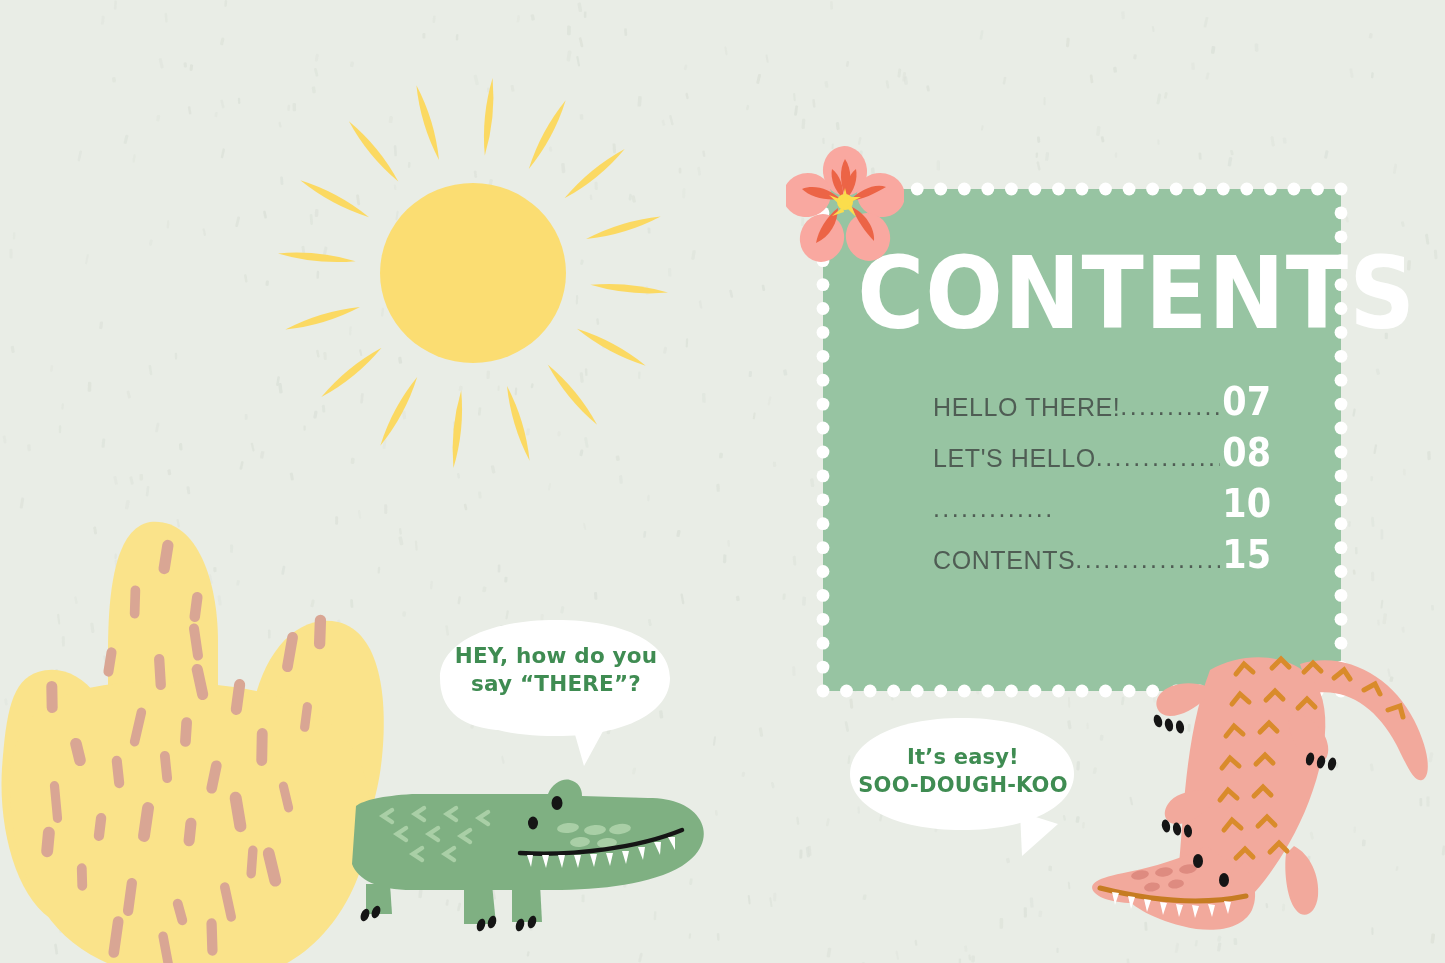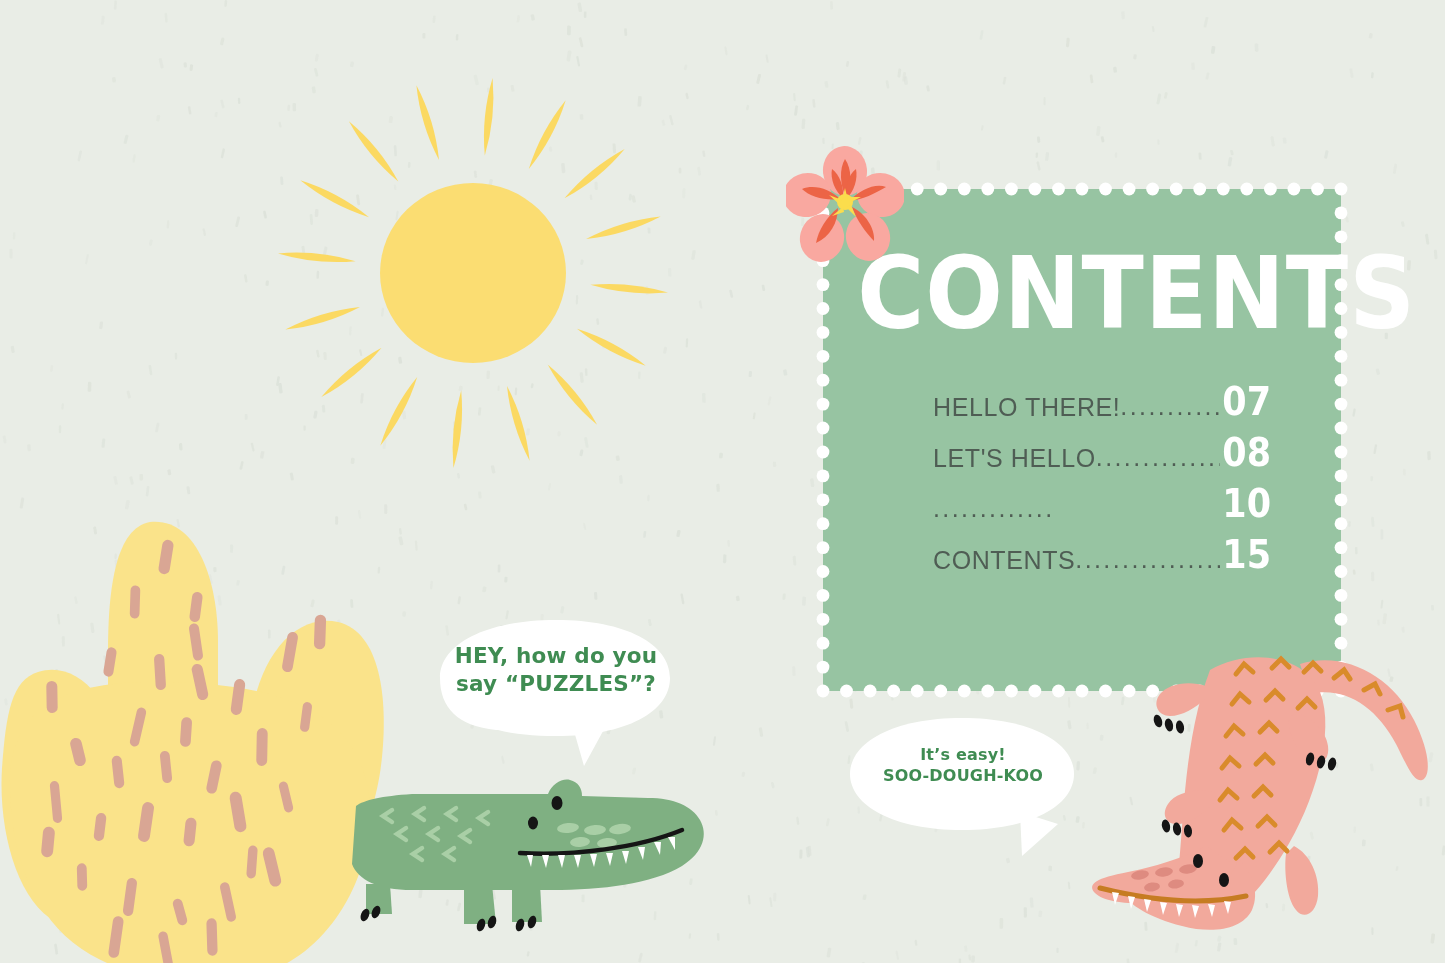--- a/index.html
+++ b/index.html
@@ -100,21 +100,21 @@
     font-family:"DejaVu Sans", sans-serif;
     font-weight:700;
     text-align:center;
     line-height:1.32;
     white-space:pre-line;
     width:100%;
   }
   .bubble-1{left:422px;top:618px;width:268px;height:150px;}
   .bubble-1 .bubble-text{top:24px;font-size:21.5px;letter-spacing:0.2px;}
   .bubble-2{left:832px;top:716px;width:262px;height:148px;}
-  .bubble-2 .bubble-text{top:28px;font-size:16px;letter-spacing:0.2px;}
+  .bubble-2 .bubble-text{top:28px;font-size:21px;letter-spacing:0.2px;}
 </style>
 </head>
 <body>
 
 <div id="page">
 
   <svg class="speckles" viewBox="0 0 1445 963" preserveAspectRatio="none" aria-hidden="true">
     <rect width="1445" height="963" fill="#e9ede6"></rect>
     <g fill="#d7ddd4" opacity="0.75" id="speck-group">
         <rect x="719.5" y="452.6" width="3.5" height="5.5" rx="1.2" transform="rotate(4.8 719.5 452.6)" opacity="0.74"></rect>
@@ -1095,21 +1095,21 @@
       </g>
     </svg>
   </div>
 
   <div class="bubble bubble-1">
     <svg width="268" height="150" viewBox="0 0 268 150" aria-hidden="true">
       <path fill="#ffffff" d="M134 2 C204 2 248 26 248 60 C248 94 204 118 134 118 C112 118 92 116 76 112 L74 112 C36 108 18 90 18 60 C18 26 64 2 134 2 Z"></path>
       <path fill="#ffffff" d="M150 106 L186 104 L162 148 Z"></path>
     </svg>
     <div class="bubble-text">HEY, how do you
-say “PUZZLES”?</div>
+say “THERE”?</div>
   </div>
 
   <div class="bubble bubble-2">
     <svg width="262" height="148" viewBox="0 0 262 148" aria-hidden="true">
       <path fill="#ffffff" d="M130 2 C198 2 242 26 242 58 C242 90 198 114 130 114 C62 114 18 90 18 58 C18 26 62 2 130 2 Z"></path>
       <path fill="#ffffff" d="M188 96 L226 108 L190 140 Z"></path>
     </svg>
     <div class="bubble-text">It’s easy!
 SOO-DOUGH-KOO</div>
   </div>

